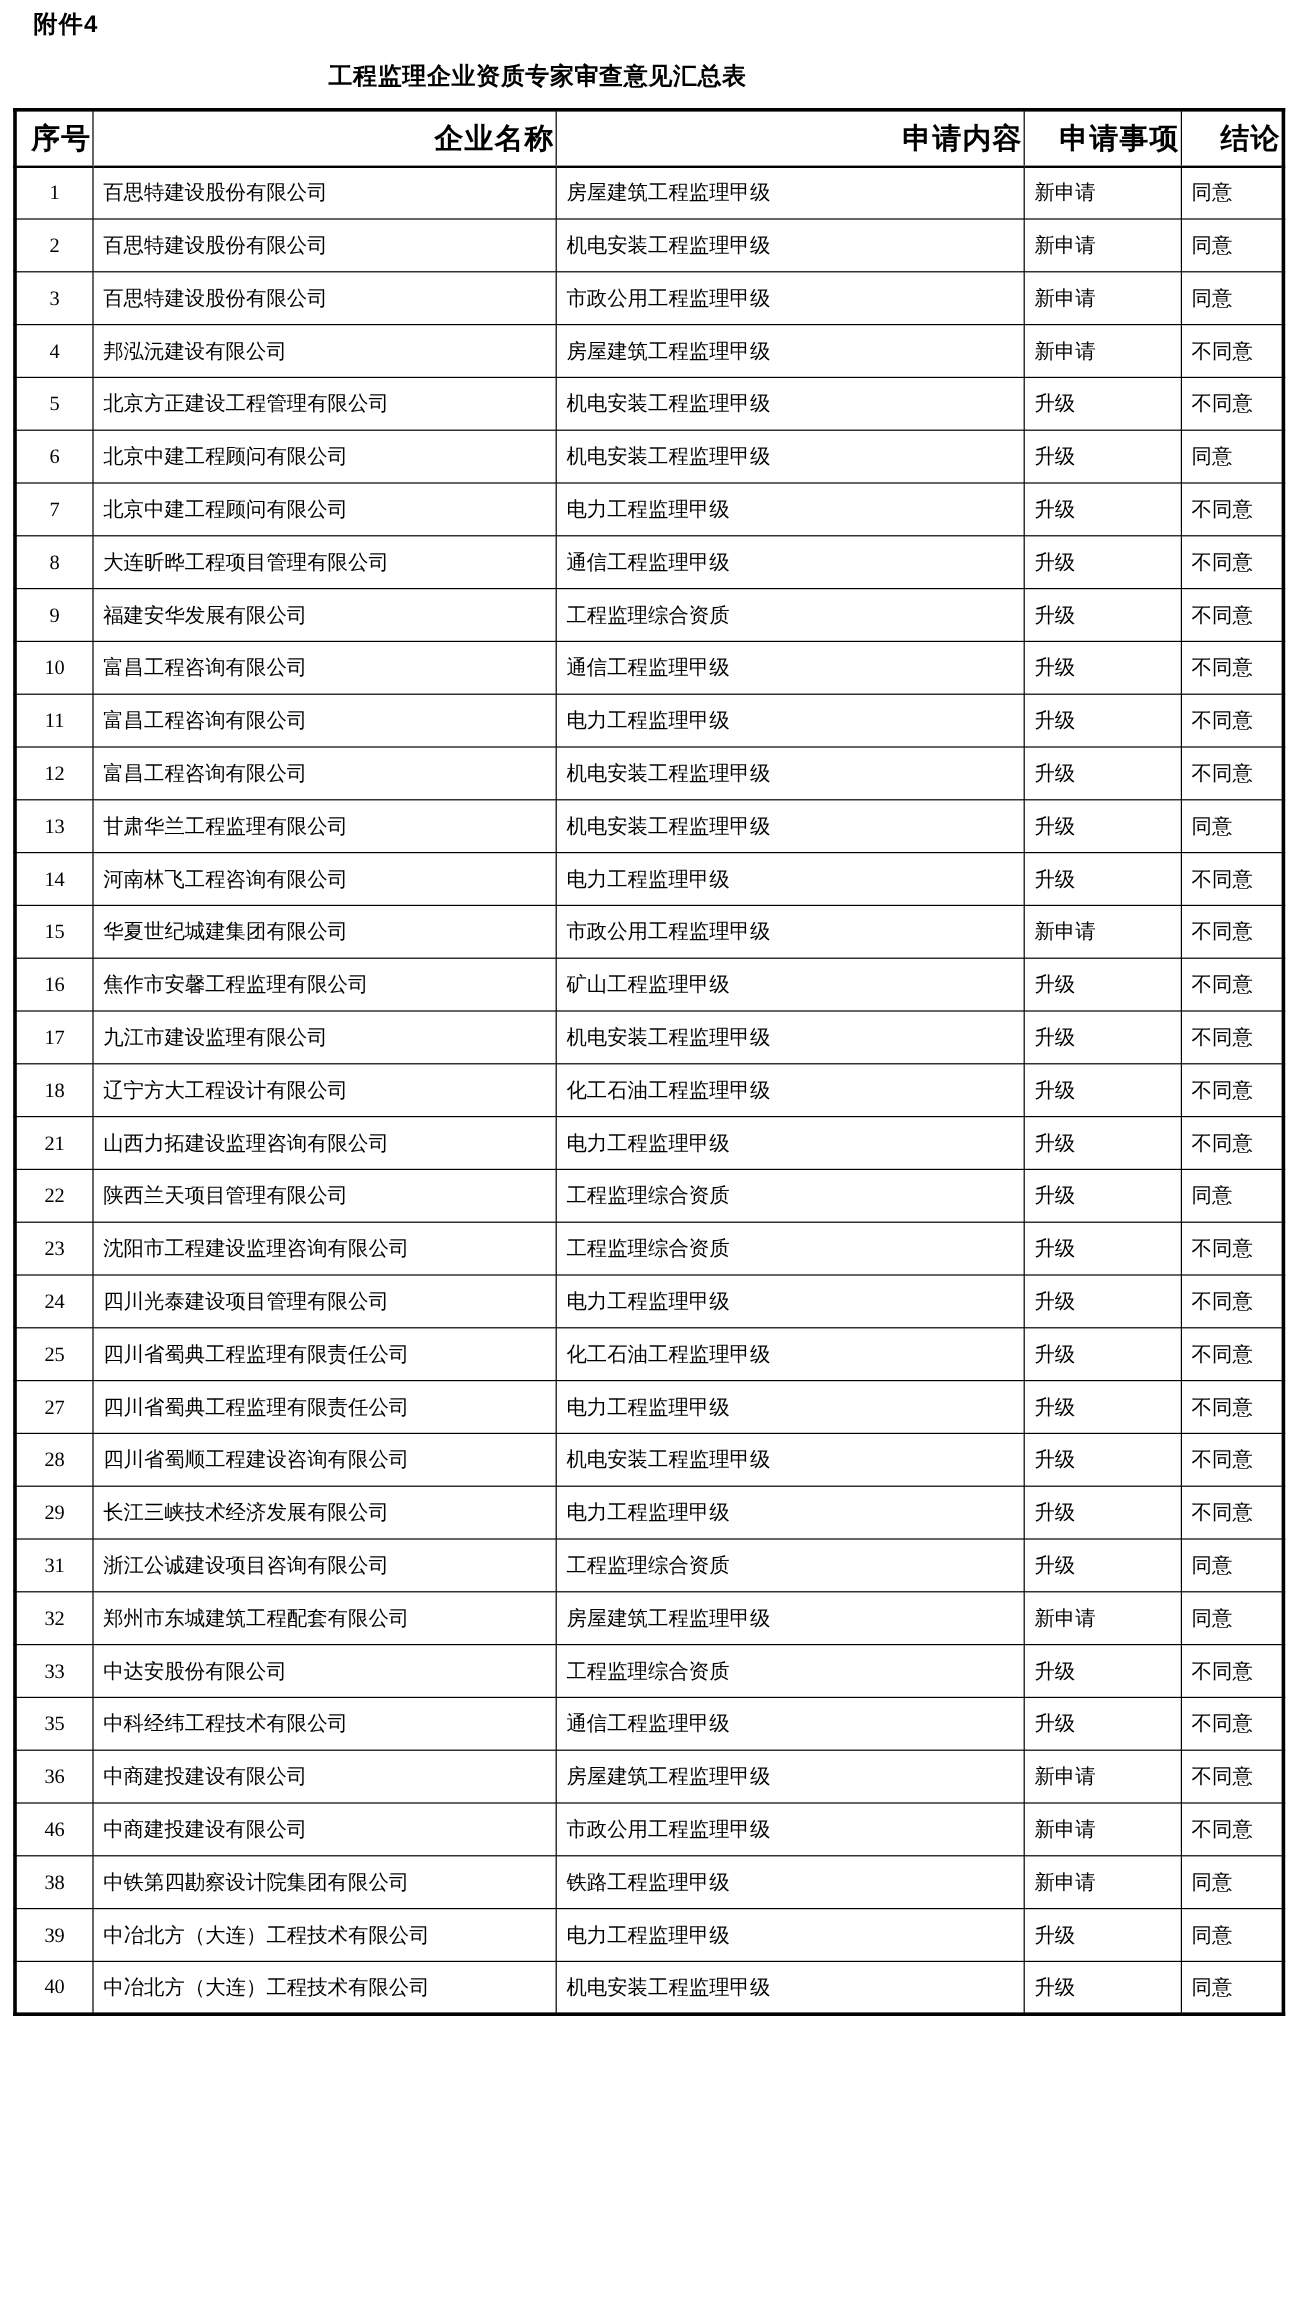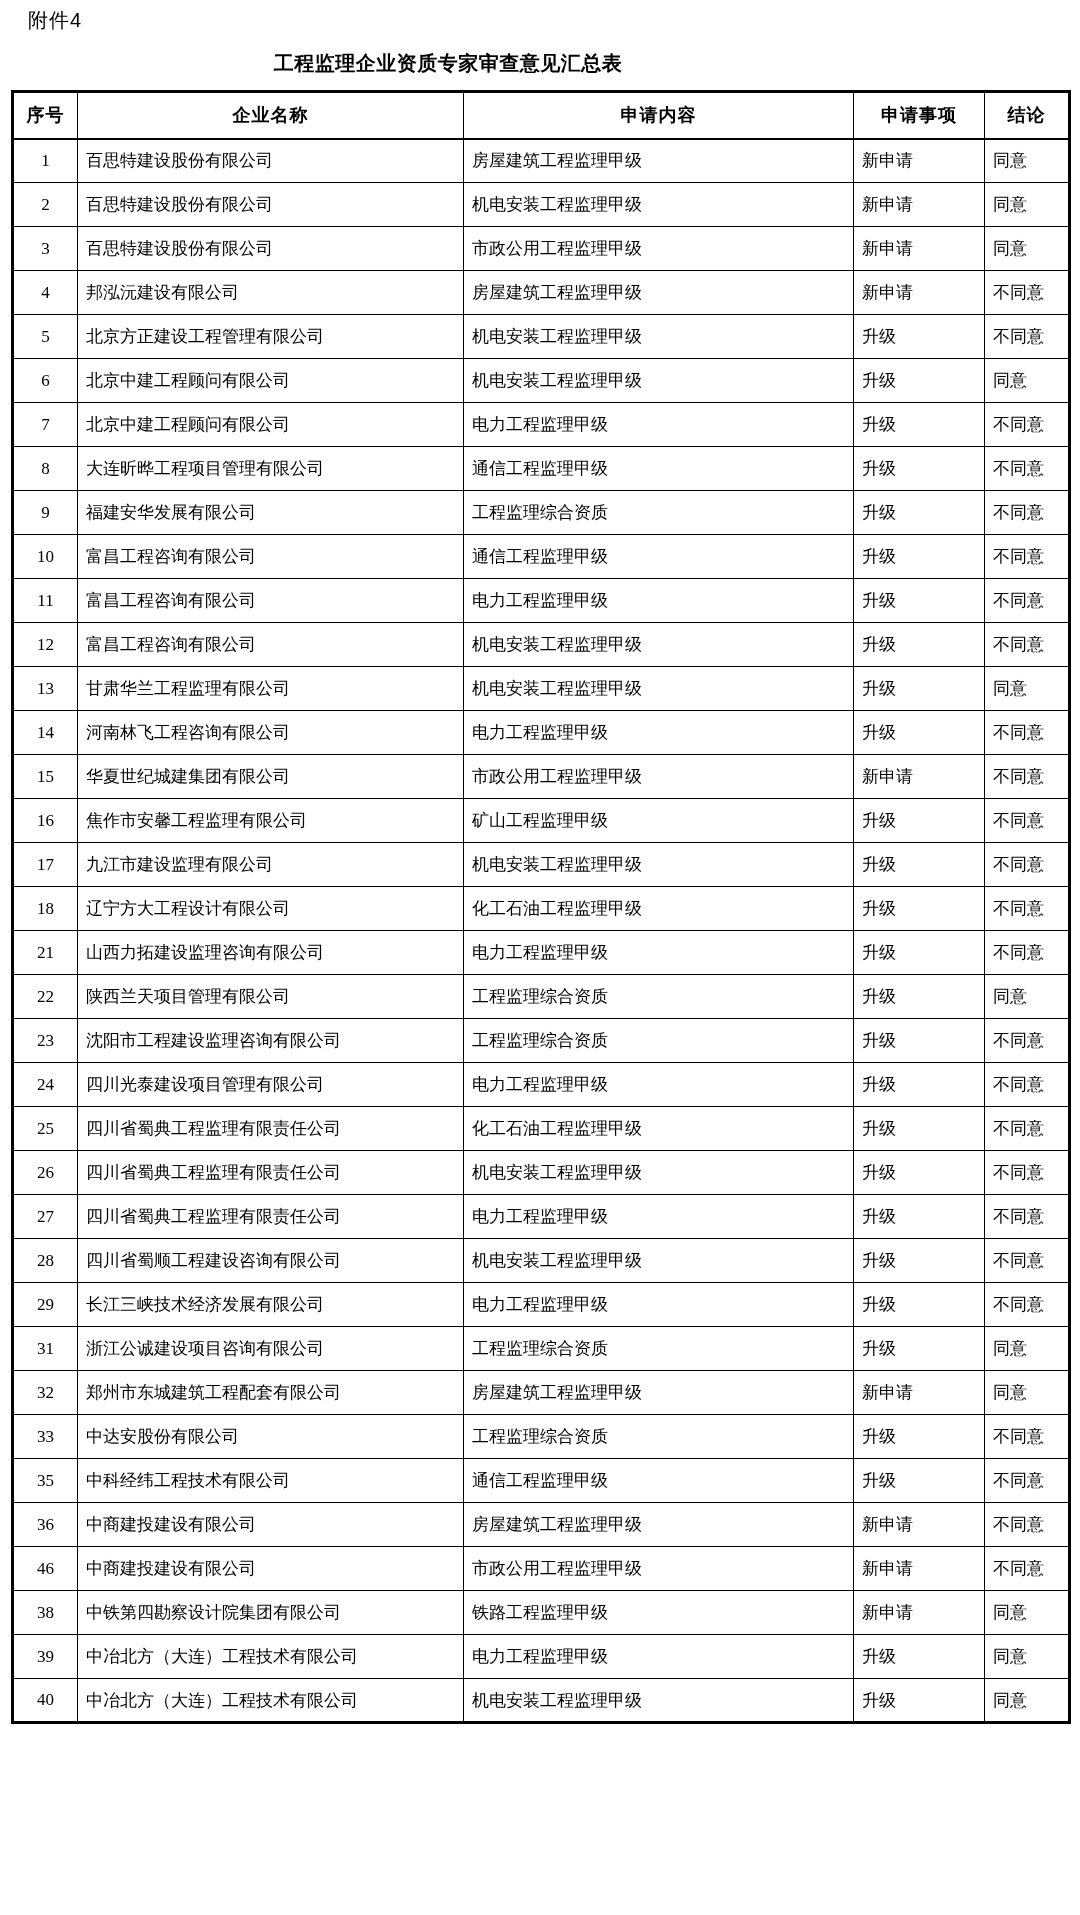--- a/index.html
+++ b/index.html
@@ -14,21 +14,21 @@
     position: relative;
     color: #000000;
     font-family: "Liberation Serif", "DejaVu Serif", serif;
     overflow: hidden;
   }
   .attachment-label {
     position: absolute;
     top: 7px;
     left: 28px;
     font-family: "Liberation Sans", "DejaVu Sans", sans-serif;
-    font-weight: normal;
+    font-weight: bold;
     font-size: 20px;
     letter-spacing: 1px;
   }
   .doc-title {
     position: absolute;
     top: 50px;
     left: 0;
     width: 896px;
     text-align: center;
     font-family: Liberation Mono, monospace;
@@ -49,22 +49,22 @@
   table.review-table td {
     border: 1.5px solid #000000;
     overflow: hidden;
     white-space: nowrap;
     vertical-align: middle;
   }
   table.review-table thead th {
     height: 47px;
     font-family: Liberation Sans, sans-serif;
     font-weight: bold;
-    font-size: 18px;
-    text-align: center;
+    font-size: 24px;
+    text-align: right;
     border-bottom: 2.5px solid #000000;
     letter-spacing: 1px;
   }
   table.review-table tbody tr {
     height: 44px;
   }
   table.review-table tbody td {
     font-size: 17px;
     font-family: "Liberation Serif", "DejaVu Serif", serif;
   }
@@ -259,27 +259,20 @@
         <td class="col-conclusion">不同意</td>
       </tr>
       <tr>
         <td class="col-no">25</td>
         <td class="col-company">四川省蜀典工程监理有限责任公司</td>
         <td class="col-content">化工石油工程监理甲级</td>
         <td class="col-matter">升级</td>
         <td class="col-conclusion">不同意</td>
       </tr>
       <tr>
-        <td class="col-no">26</td>
-        <td class="col-company">四川省蜀典工程监理有限责任公司</td>
-        <td class="col-content">机电安装工程监理甲级</td>
-        <td class="col-matter">升级</td>
-        <td class="col-conclusion">不同意</td>
-      </tr>
-      <tr>
         <td class="col-no">27</td>
         <td class="col-company">四川省蜀典工程监理有限责任公司</td>
         <td class="col-content">电力工程监理甲级</td>
         <td class="col-matter">升级</td>
         <td class="col-conclusion">不同意</td>
       </tr>
       <tr>
         <td class="col-no">28</td>
         <td class="col-company">四川省蜀顺工程建设咨询有限公司</td>
         <td class="col-content">机电安装工程监理甲级</td>

